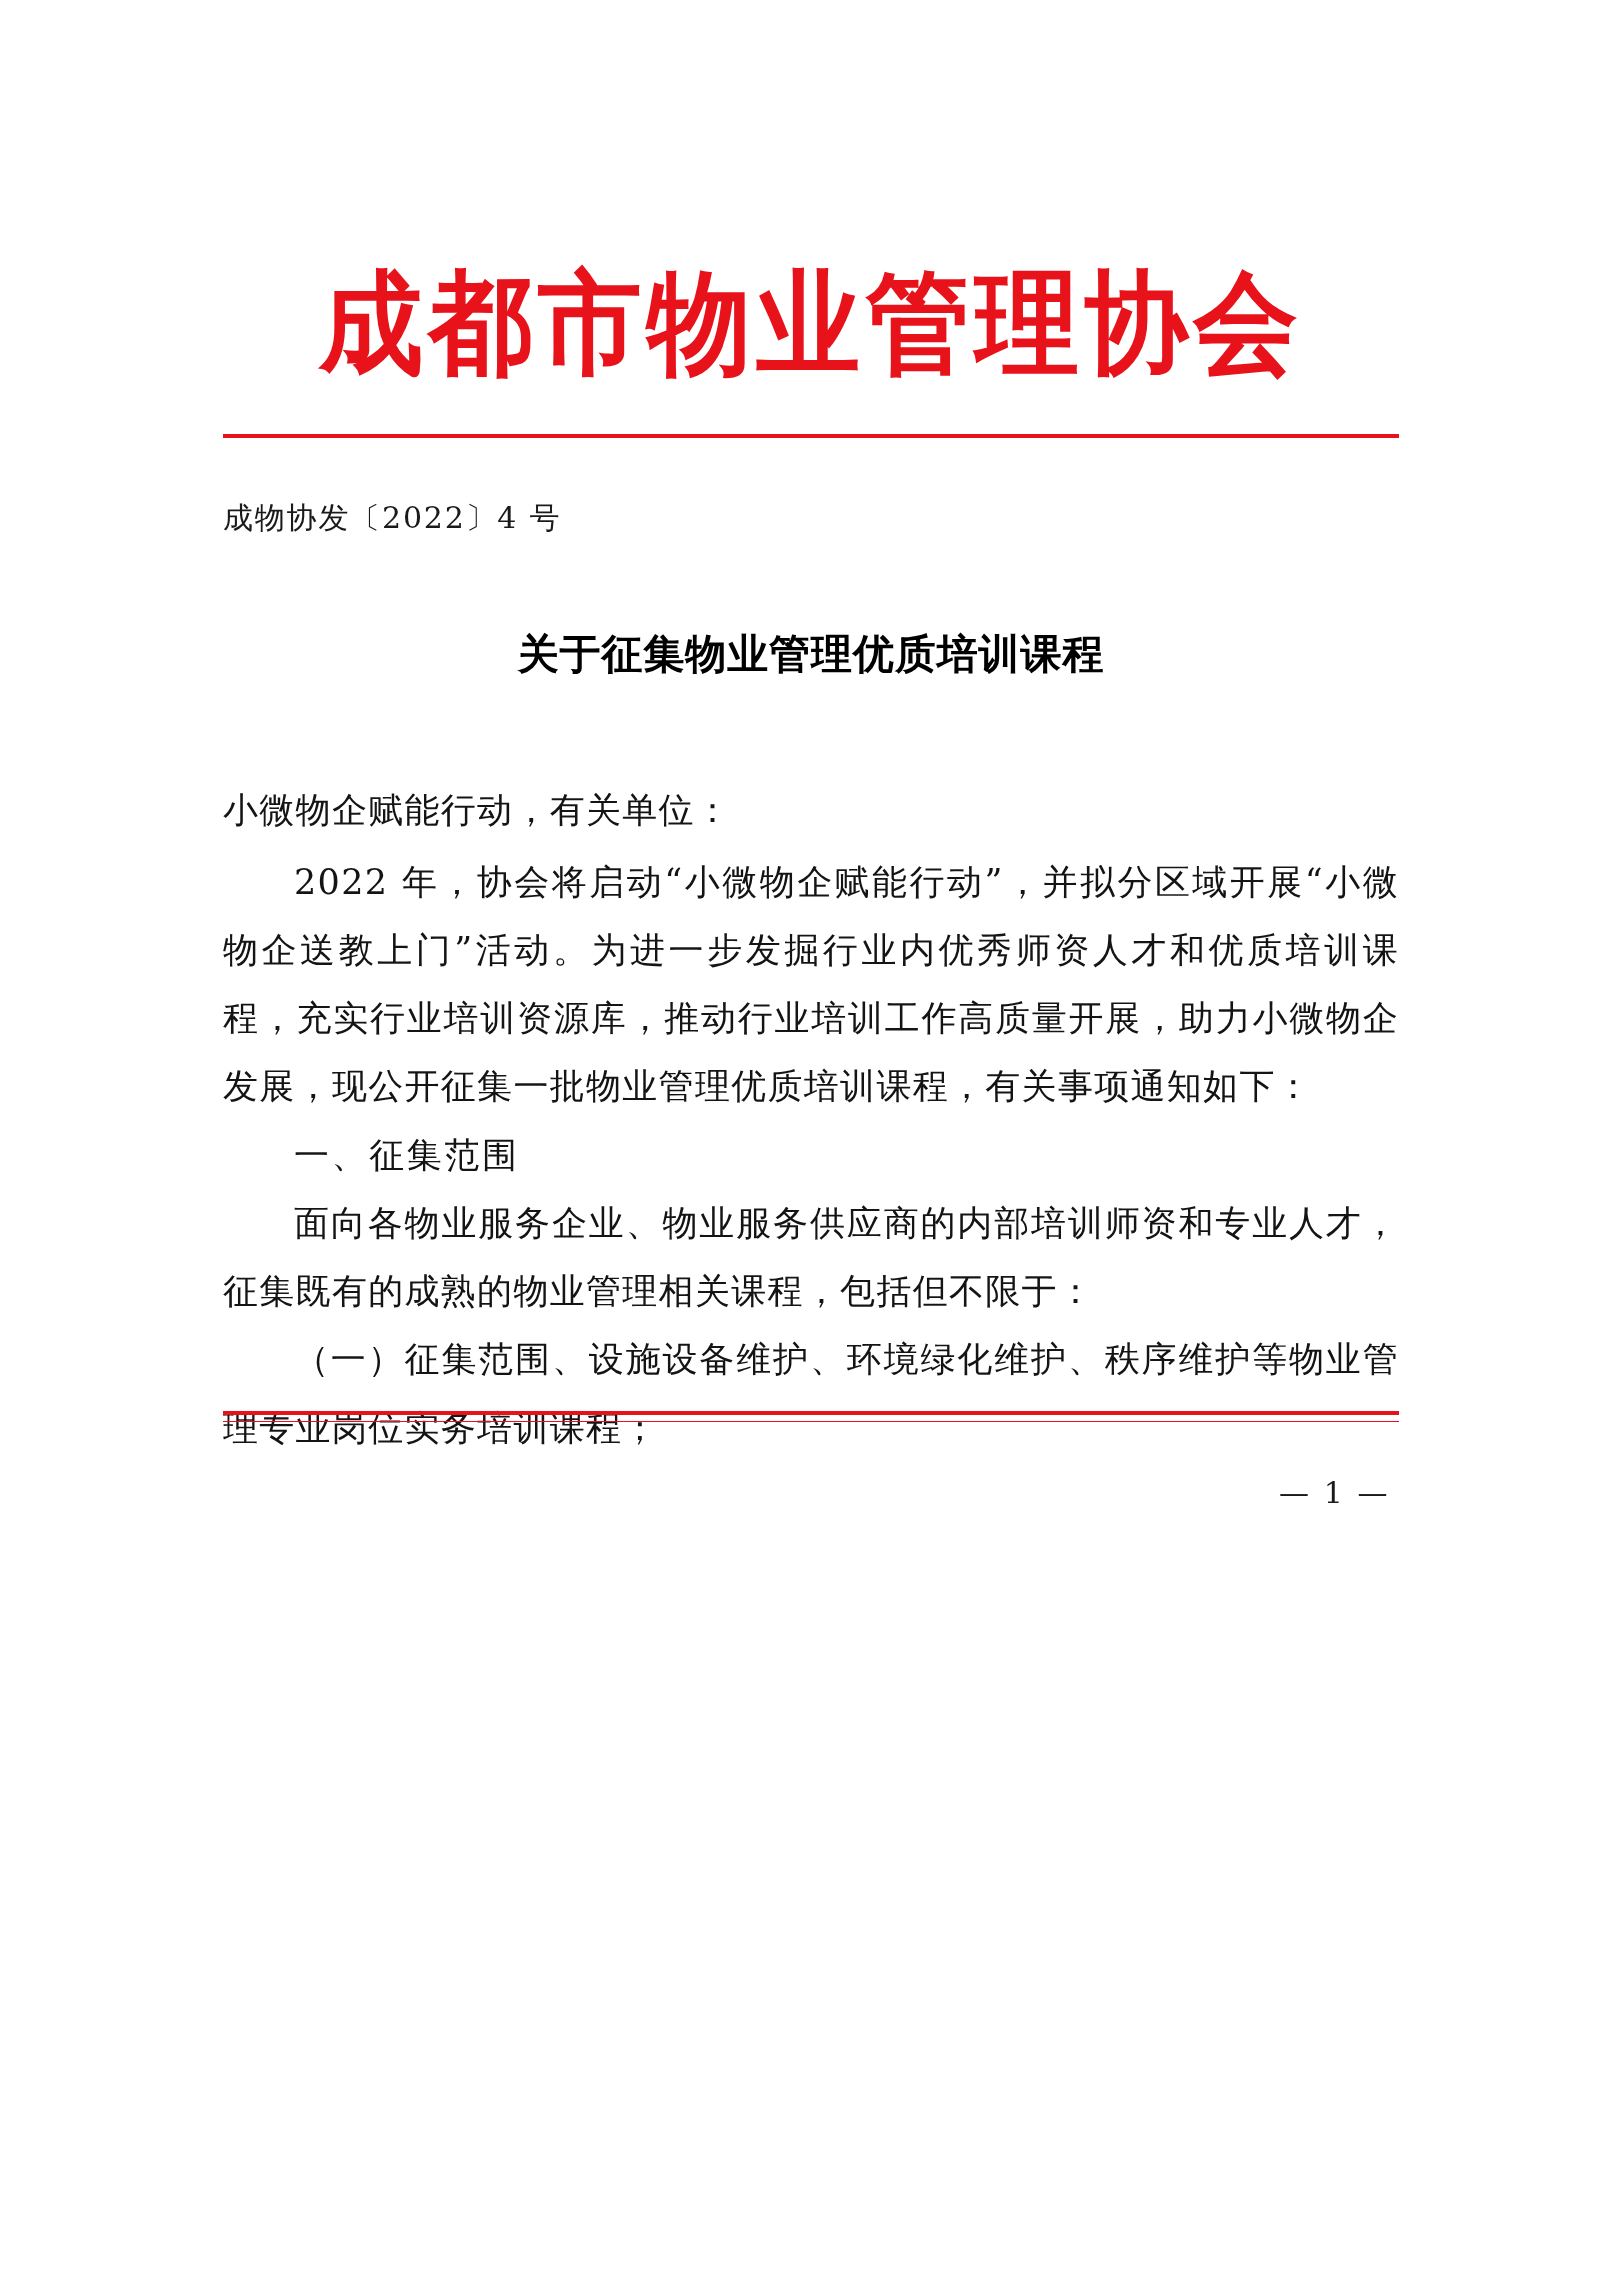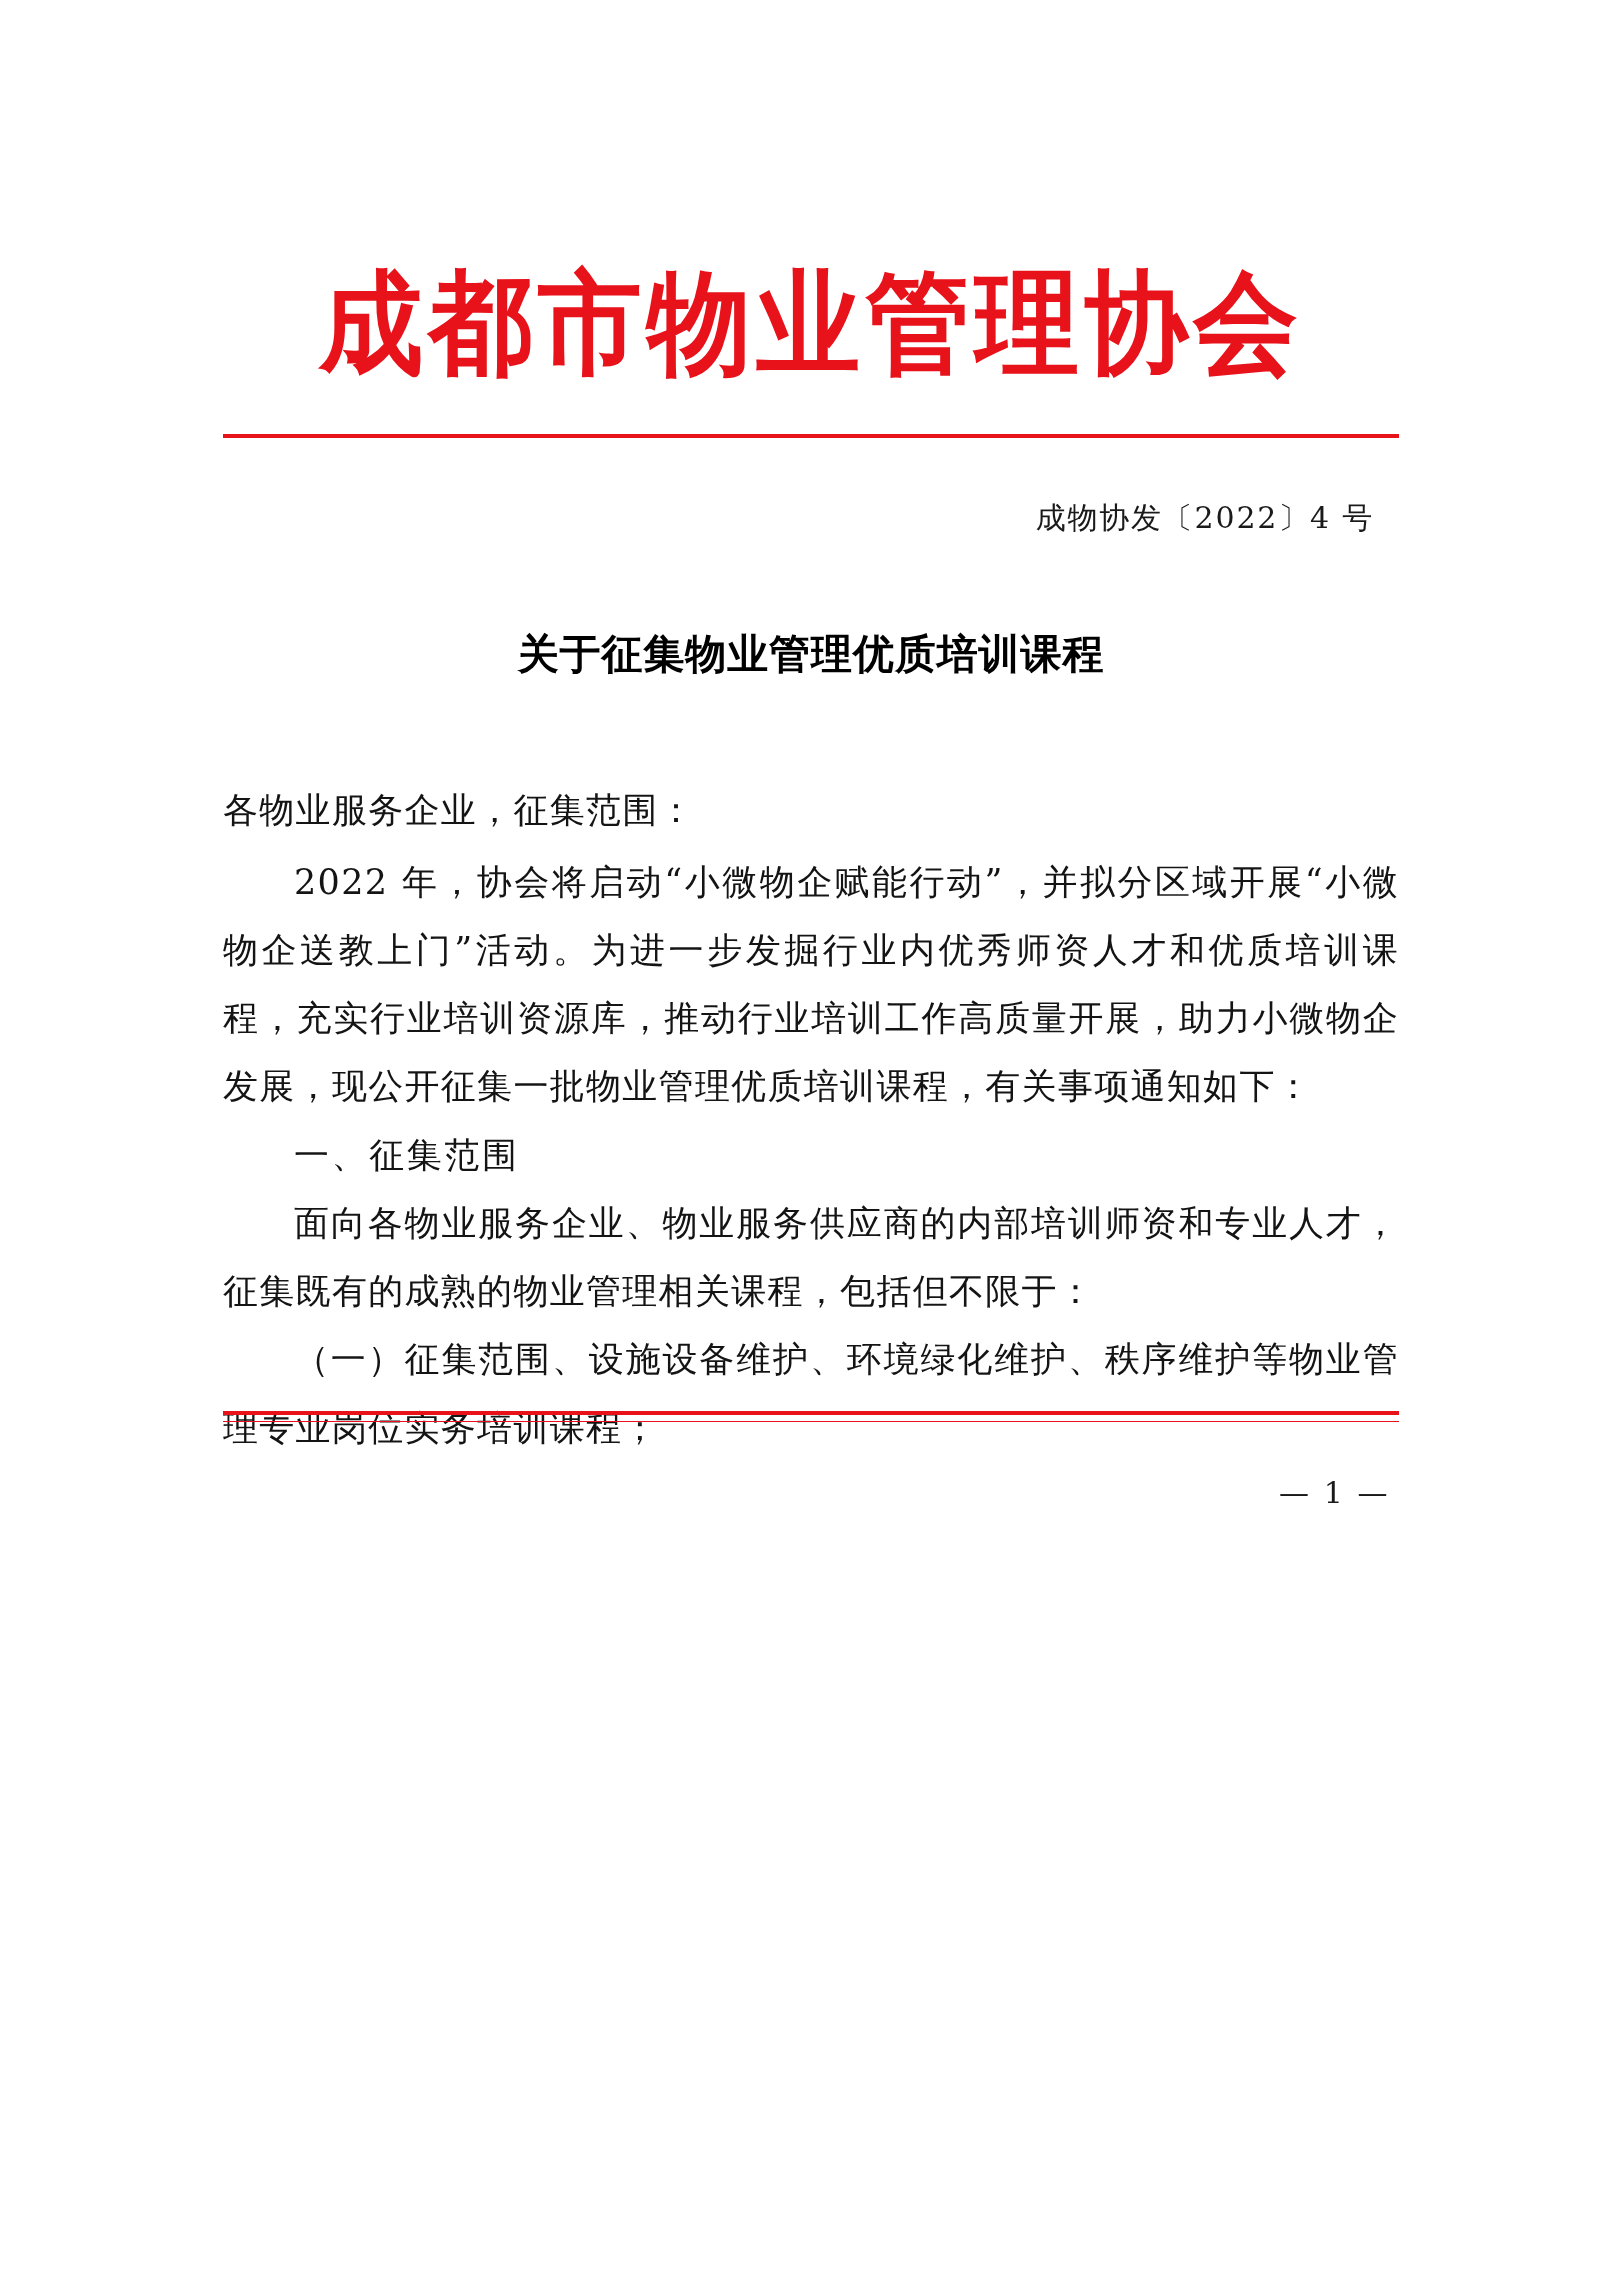--- a/index.html
+++ b/index.html
@@ -38,21 +38,21 @@
     transform: scale(1.0, 1.08);
   }
   .header-rule {
     margin-top: 53px;
     height: 0;
     border-top: 4.4px solid #e8121b;
   }
   
   .doc-number {
     margin-top: 60px;
-    text-align: right;
+    text-align: left;
     font-size: 30px;
     letter-spacing: 1.8px;
     color: #1a1a1a;
     padding-right: 25px;
   }
   
   .doc-title {
     margin-top: 85px;
     text-align: center;
     font-family: Liberation Mono, monospace;
@@ -118,21 +118,21 @@
     <div class="header-rule"></div>
   </div>
 
   <div class="doc-number">成物协发〔2022〕4 号</div>
 
   <div class="doc-title">
     <div>关于征集物业管理优质培训课程</div>
   </div>
 
   <div class="body-text">
-    <p class="salutation">各物业服务企业，征集范围：</p>
+    <p class="salutation">小微物企赋能行动，有关单位：</p>
     <p class="para">2022 年，协会将启动“小微物企赋能行动”，并拟分区域开展“小微物企送教上门”活动。为进一步发掘行业内优秀师资人才和优质培训课程，充实行业培训资源库，推动行业培训工作高质量开展，助力小微物企发展，现公开征集一批物业管理优质培训课程，有关事项通知如下：</p>
     <p class="section-heading">一、征集范围</p>
     <p class="para">面向各物业服务企业、物业服务供应商的内部培训师资和专业人才，征集既有的成熟的物业管理相关课程，包括但不限于：</p>
     <p class="para">（一）征集范围、设施设备维护、环境绿化维护、秩序维护等物业管理专业岗位实务培训课程；</p>
   </div>
 
   <div class="footer">
     <div class="footer-rule-thick"></div>
     <div class="footer-rule-thin"></div>
     <div class="page-number">— 1 —</div>

